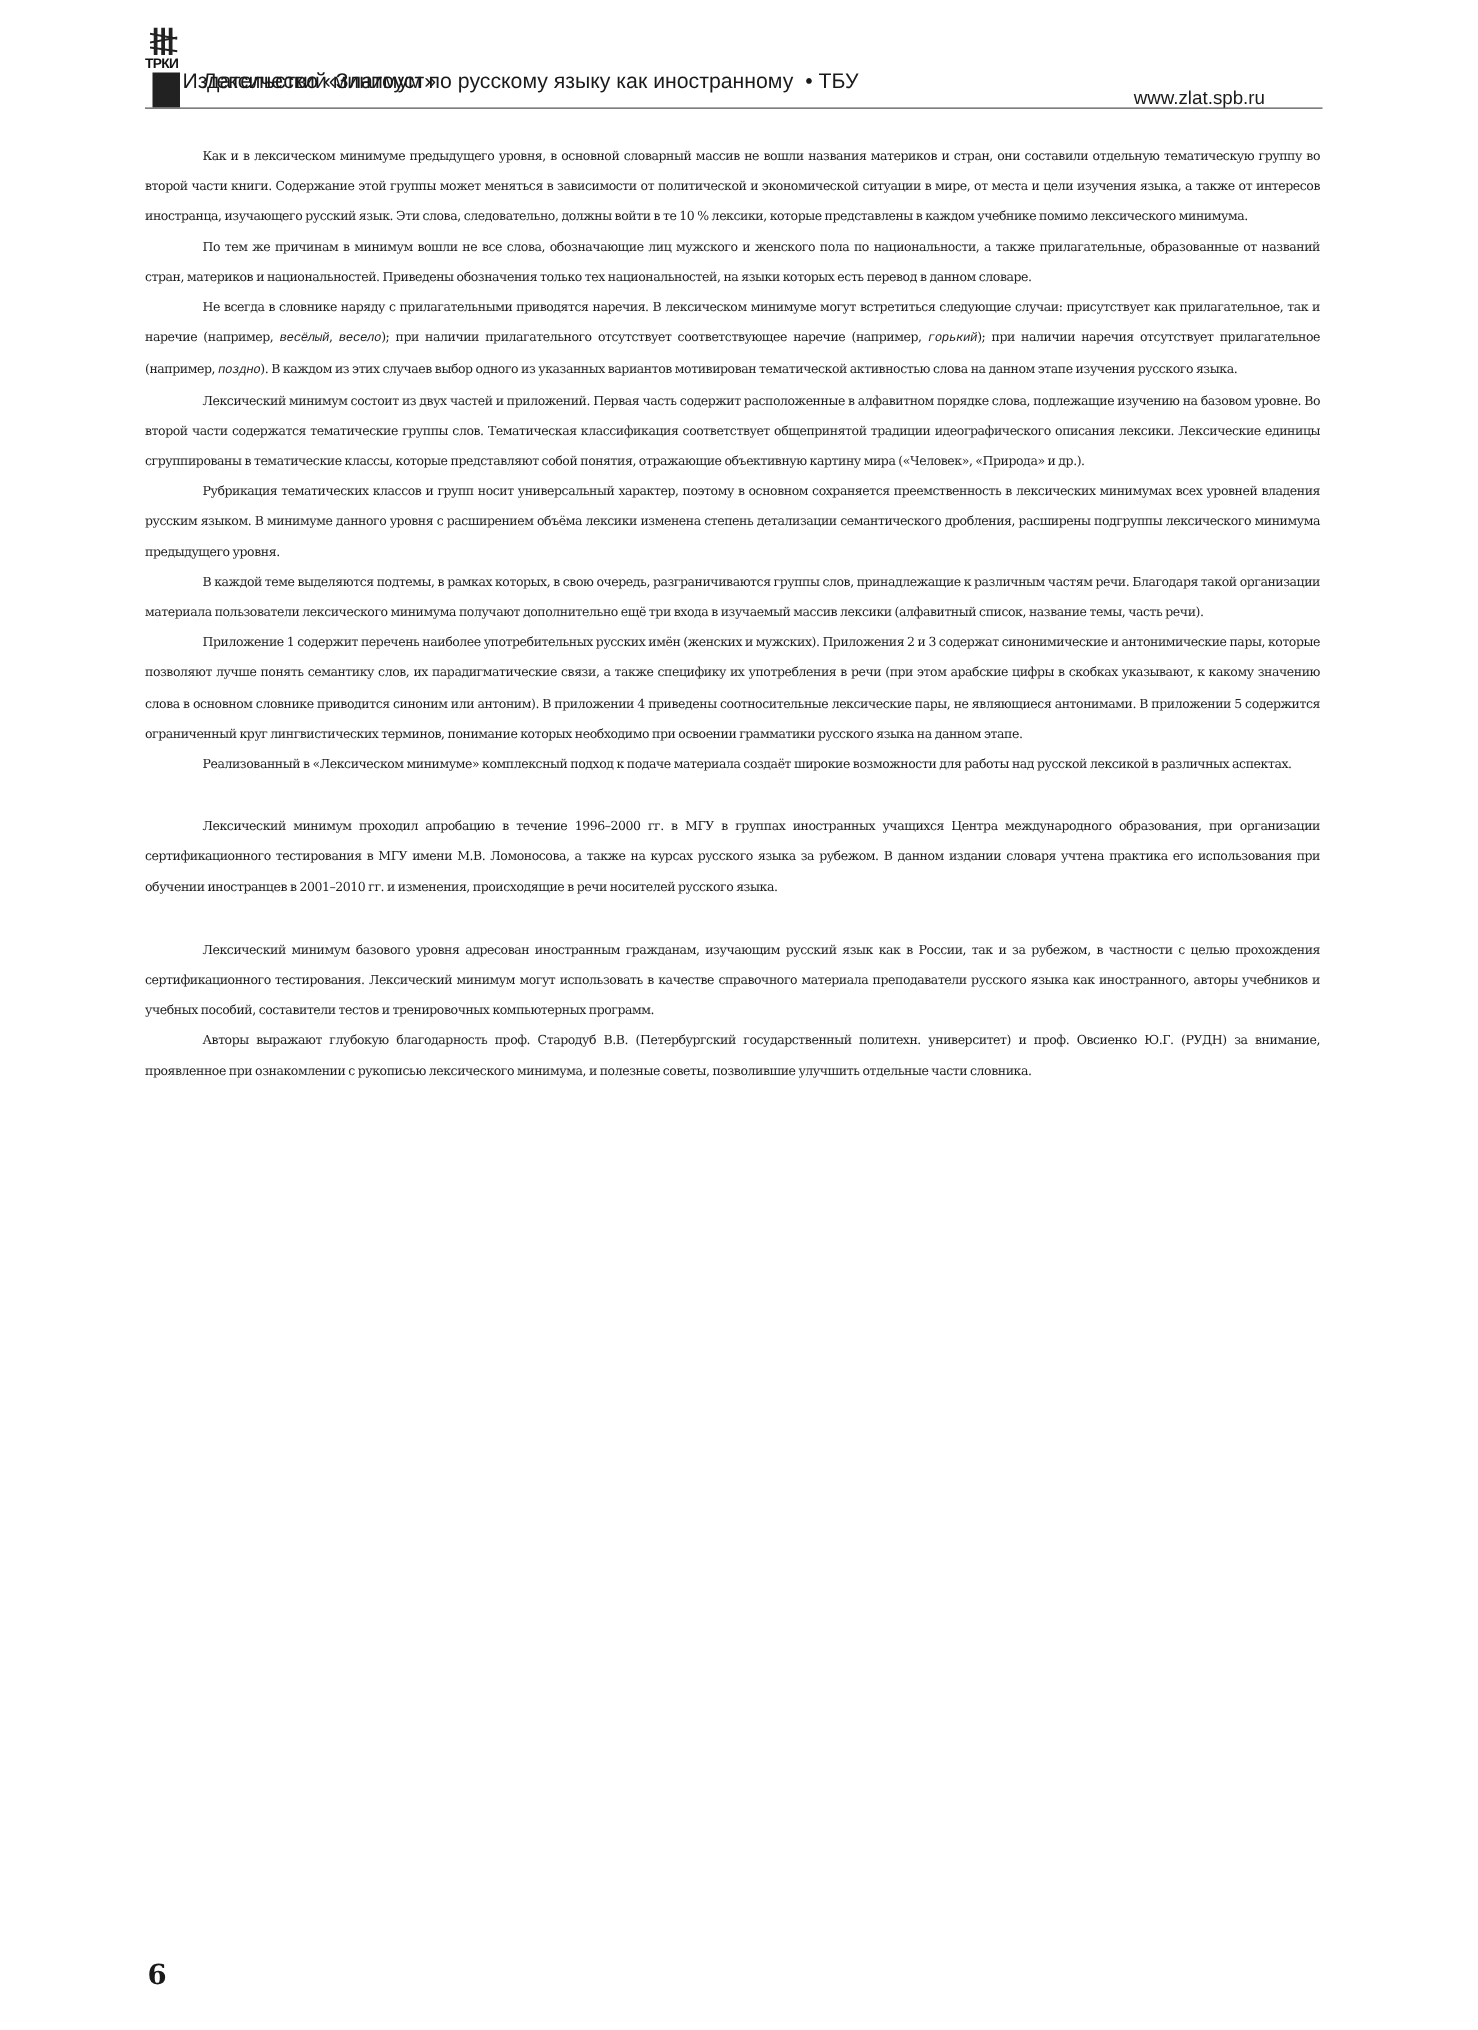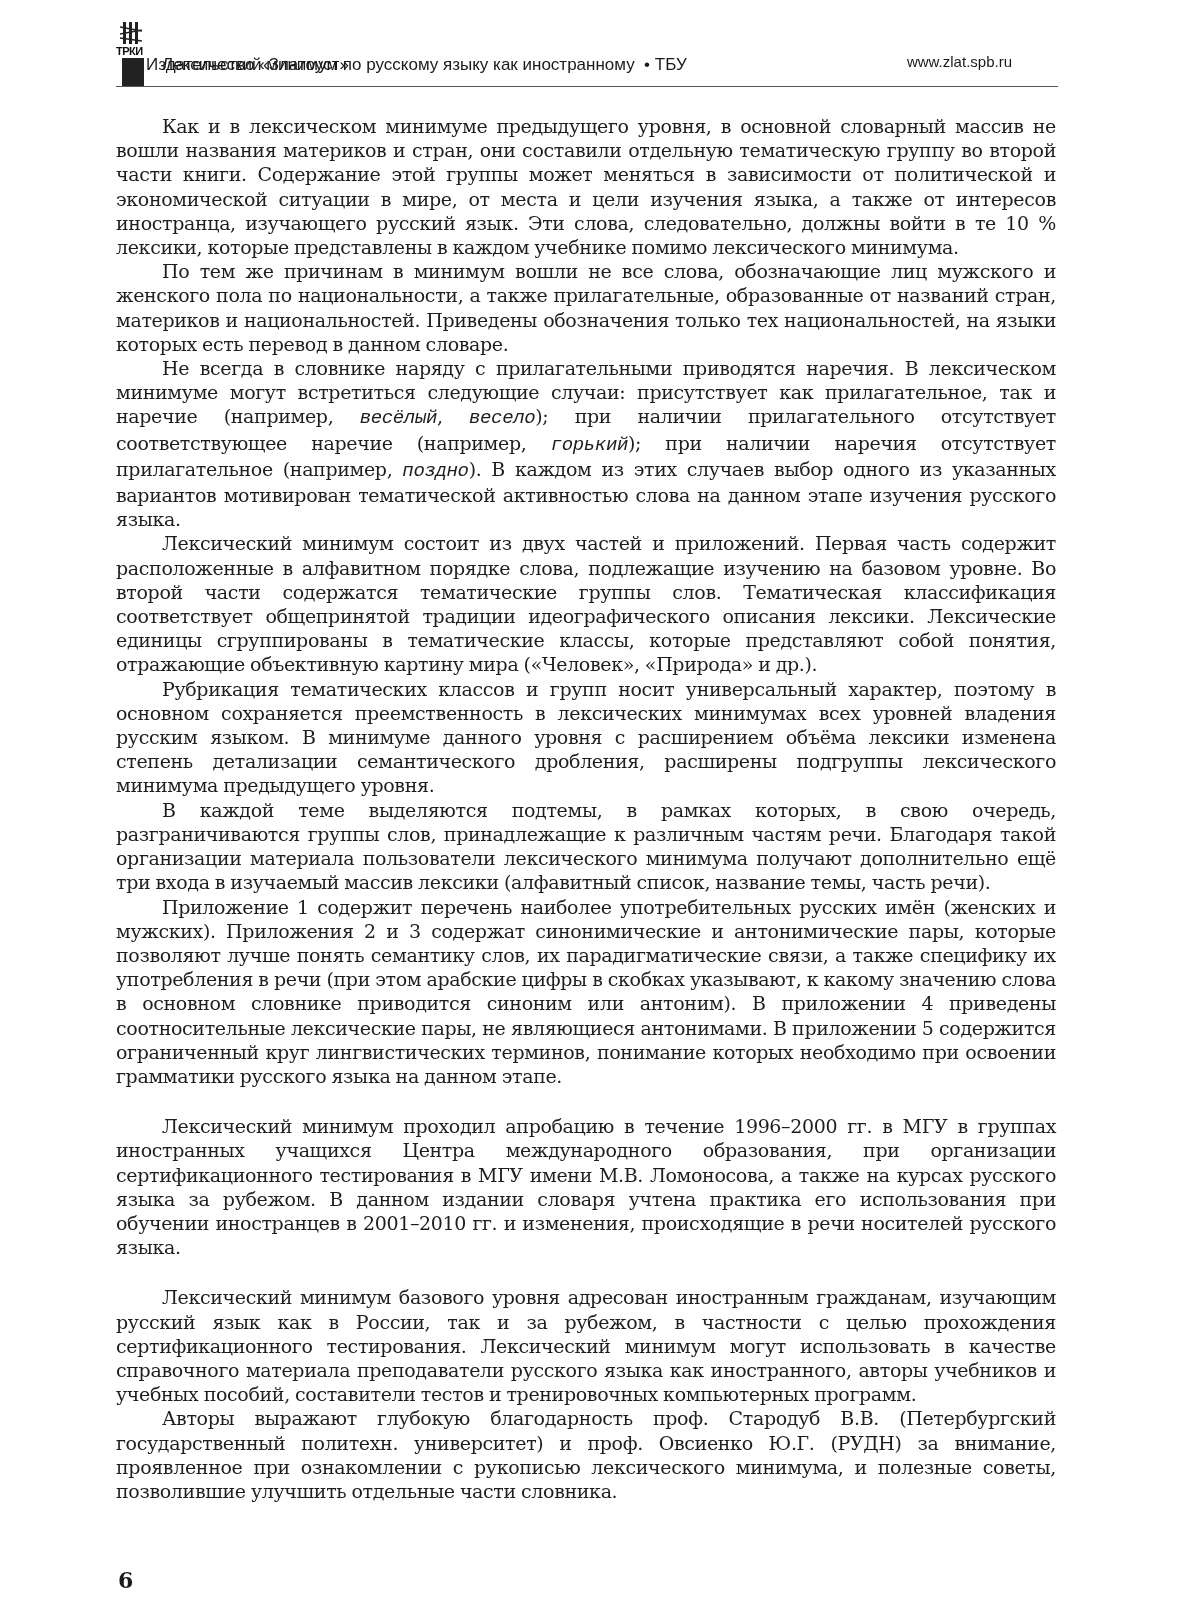--- a/index.html
+++ b/index.html
@@ -48,40 +48,40 @@
     }
     .header-overlap .publisher {
       position: absolute; left: 0; top: 0;
     }
     .header-overlap .title {
       position: absolute; left: 16px; top: 0; text-align: right;
     }
     .header-url {
       position: absolute;
       right: 44px;
-      top: 31px;
+      top: 48px;
       font-family: "Liberation Sans", sans-serif;
       font-size: 15px;
       color: #1a1a1a;
     }
     .header-rule {
       position: absolute;
       left: 116px;
       top: 86px;
       width: 942px;
       height: 0;
       border-top: 1.5px solid #555;
     }
     .body-text {
       position: absolute;
       left: 116px;
       top: 114px;
       width: 940px;
       font-family: "DejaVu Serif", "Liberation Serif", serif;
-      font-size: 19px;
+      font-size: 10px;
       line-height: 24.2px;
       text-align: justify;
       letter-spacing: -0.35px;
       word-spacing: -0.5px;
     }
     .body-text p {
       margin: 0;
       text-indent: 46px;
     }
     .body-text p.gap { margin-top: 26px; }
@@ -123,18 +123,19 @@
 <div class="header-rule"></div>
 
 <main class="body-text">
   <p>Как и в лексическом минимуме предыдущего уровня, в основной словарный массив не вошли названия материков и стран, они составили отдельную тематическую группу во второй части книги. Содержание этой группы может меняться в зависимости от политической и экономической ситуации в мире, от места и цели изучения языка, а также от интересов иностранца, изучающего русский язык. Эти слова, следовательно, должны войти в те 10 % лексики, которые представлены в каждом учебнике помимо лексического минимума.</p>
   <p>По тем же причинам в минимум вошли не все слова, обозначающие лиц мужского и женского пола по национальности, а также прилагательные, образованные от названий стран, материков и национальностей. Приведены обозначения только тех национальностей, на языки которых есть перевод в данном словаре.</p>
   <p><span>Не всегда в словнике наряду с прилагательными приводятся наречия. В лексическом минимуме могут встретиться следующие случаи: присутствует как прилагательное, так и наречие (например, </span><em>весёлый</em><span>, </span><em>весело</em><span>); при наличии прилагательного отсутствует соответствующее наречие (например, </span><em>горький</em><span>); при наличии наречия отсутствует прилагательное (например, </span><em>поздно</em><span>). В каждом из этих случаев выбор одного из указанных вариантов мотивирован тематической активностью слова на данном этапе изучения русского языка.</span></p>
   <p>Лексический минимум состоит из двух частей и приложений. Первая часть содержит расположенные в алфавитном порядке слова, подлежащие изучению на базовом уровне. Во второй части содержатся тематические группы слов. Тематическая классификация соответствует общепринятой традиции идеографического описания лексики. Лексические единицы сгруппированы в тематические классы, которые представляют собой понятия, отражающие объективную картину мира («Человек», «Природа» и др.).</p>
   <p>Рубрикация тематических классов и групп носит универсальный характер, поэтому в основном сохраняется преемственность в лексических минимумах всех уровней владения русским языком. В минимуме данного уровня с расширением объёма лексики изменена степень детализации семантического дробления, расширены подгруппы лексического минимума предыдущего уровня.</p>
   <p>В каждой теме выделяются подтемы, в рамках которых, в свою очередь, разграничиваются группы слов, принадлежащие к различным частям речи. Благодаря такой организации материала пользователи лексического минимума получают дополнительно ещё три входа в изучаемый массив лексики (алфавитный список, название темы, часть речи).</p>
   <p>Приложение 1 содержит перечень наиболее употребительных русских имён (женских и мужских). Приложения 2 и 3 содержат синонимические и антонимические пары, которые позволяют лучше понять семантику слов, их парадигматические связи, а также специфику их употребления в речи (при этом арабские цифры в скобках указывают, к какому значению слова в основном словнике приводится синоним или антоним). В приложении 4 приведены соотносительные лексические пары, не являющиеся антонимами. В приложении 5 содержится ограниченный круг лингвистических терминов, понимание которых необходимо при освоении грамматики русского языка на данном этапе.</p>
+  <p>Реализованный в «Лексическом минимуме» комплексный подход к подаче материала создаёт широкие возможности для работы над русской лексикой в различных аспектах.</p>
   <p class="gap">Лексический минимум проходил апробацию в течение 1996–2000 гг. в МГУ в группах иностранных учащихся Центра международного образования, при организации сертификационного тестирования в МГУ имени М.В. Ломоносова, а также на курсах русского языка за рубежом. В данном издании словаря учтена практика его использования при обучении иностранцев в 2001–2010 гг. и изменения, происходящие в речи носителей русского языка.</p>
   <p class="gap">Лексический минимум базового уровня адресован иностранным гражданам, изучающим русский язык как в России, так и за рубежом, в частности с целью прохождения сертификационного тестирования. Лексический минимум могут использовать в качестве справочного материала преподаватели русского языка как иностранного, авторы учебников и учебных пособий, составители тестов и тренировочных компьютерных программ.</p>
   <p>Авторы выражают глубокую благодарность проф. Стародуб В.В. (Петербургский государственный политехн. университет) и проф. Овсиенко Ю.Г. (РУДН) за внимание, проявленное при ознакомлении с рукописью лексического минимума, и полезные советы, позволившие улучшить отдельные части словника.</p>
 </main>
 
 <div class="page-number">6</div>
 
 </body></html>

